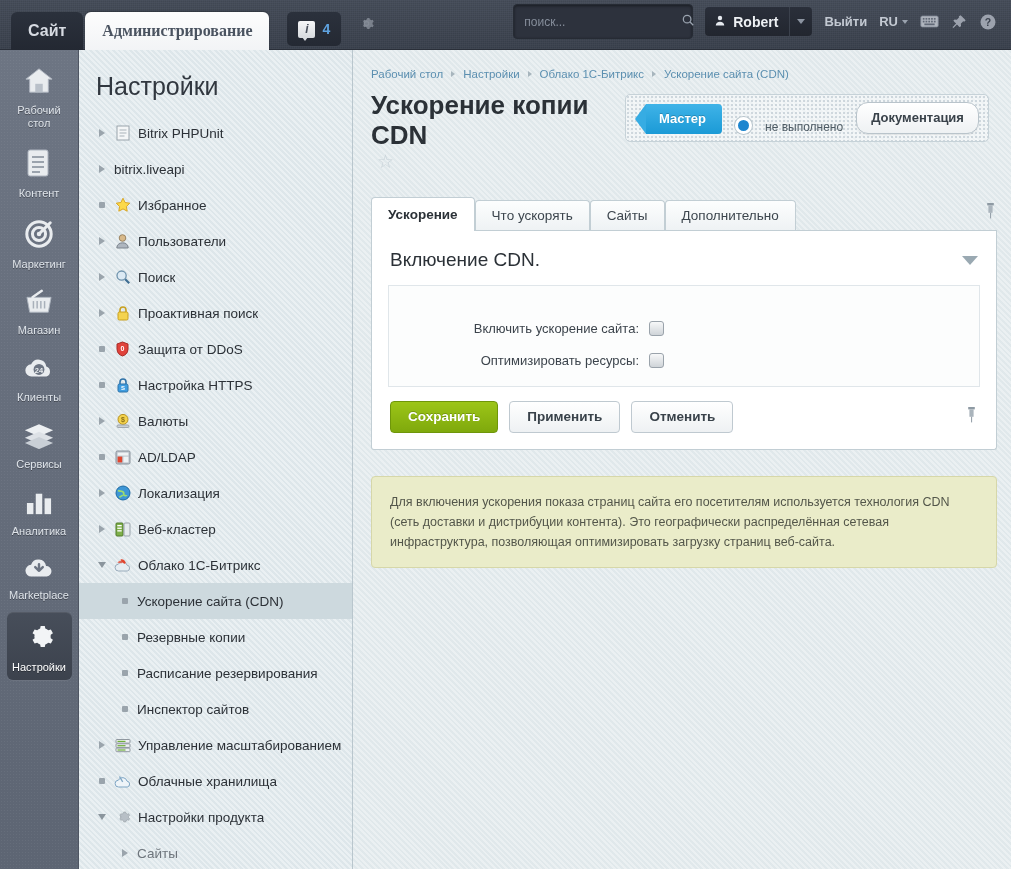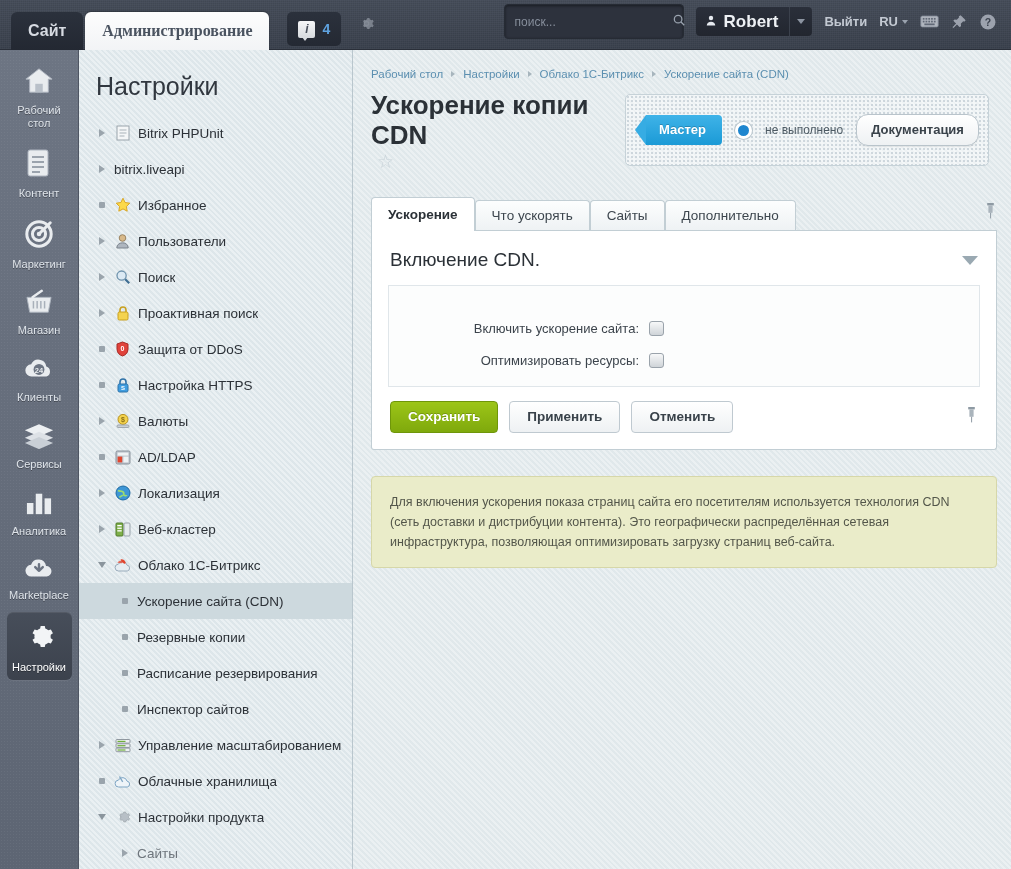--- a/index.html
+++ b/index.html
@@ -80,21 +80,21 @@
     color: #9ba3af; font-size: 12px; font-family: inherit;
   }
   .tb-search input::placeholder { color: #868e9b; }
   .tb-user {
     height: 29px; display: flex; align-items: stretch;
     background: linear-gradient(#2a2f3a,#22262f);
     border-radius: 4px; cursor: pointer;
   }
   .tb-user .ubody {
     display: flex; align-items: center; gap: 7px; padding: 0 11px 0 9px;
-    color: #eef1f4; font-size: 17px; font-weight: bold;
+    color: #eef1f4; font-size: 14px; font-weight: bold;
     border-right: 1px solid #3b414c;
   }
   .tb-user .uarrow {
     width: 22px; display: flex; align-items: center; justify-content: center;
   }
   .tb-link {
     color: #c3c9d2; font-size: 13px; font-weight: bold; cursor: pointer;
     display:flex; align-items:center; gap:4px;
   }
   .tb-ico { cursor: pointer; opacity: .78; display:flex; align-items:center; }
@@ -170,21 +170,21 @@
   .ptitle {
     font-size: 26px; font-weight: bold; color: #2b3137; line-height: 30px;
     max-width: 230px;
   }
   .star { color: #c8d2d8; font-size: 19px; margin-left: 6px; cursor: pointer; }
 
   .wizbar {
     margin-left: 18px; margin-top: 4px;
     background: rgba(255,255,255,.45);
     border: 1px solid #c6d2d8; border-radius: 5px;
-    padding: 19px 9px; display: flex; align-items: center; gap: 13px;
+    padding: 7px 9px; display: flex; align-items: flex-end; gap: 13px;
     background-image: radial-gradient(rgba(170,185,195,.5) 1px, transparent 1px);
     background-size: 4px 4px;
   }
   .wizbtn {
     position: relative; height: 30px; line-height: 30px;
     background: linear-gradient(#3fb3e8, #1b9ad6);
     color: #fff; font-size: 13px; font-weight: bold;
     padding: 0 16px 0 13px; margin-left: 11px;
     border-radius: 0 4px 4px 0; cursor: pointer;
     text-shadow: 0 -1px 0 rgba(0,0,0,.2);

